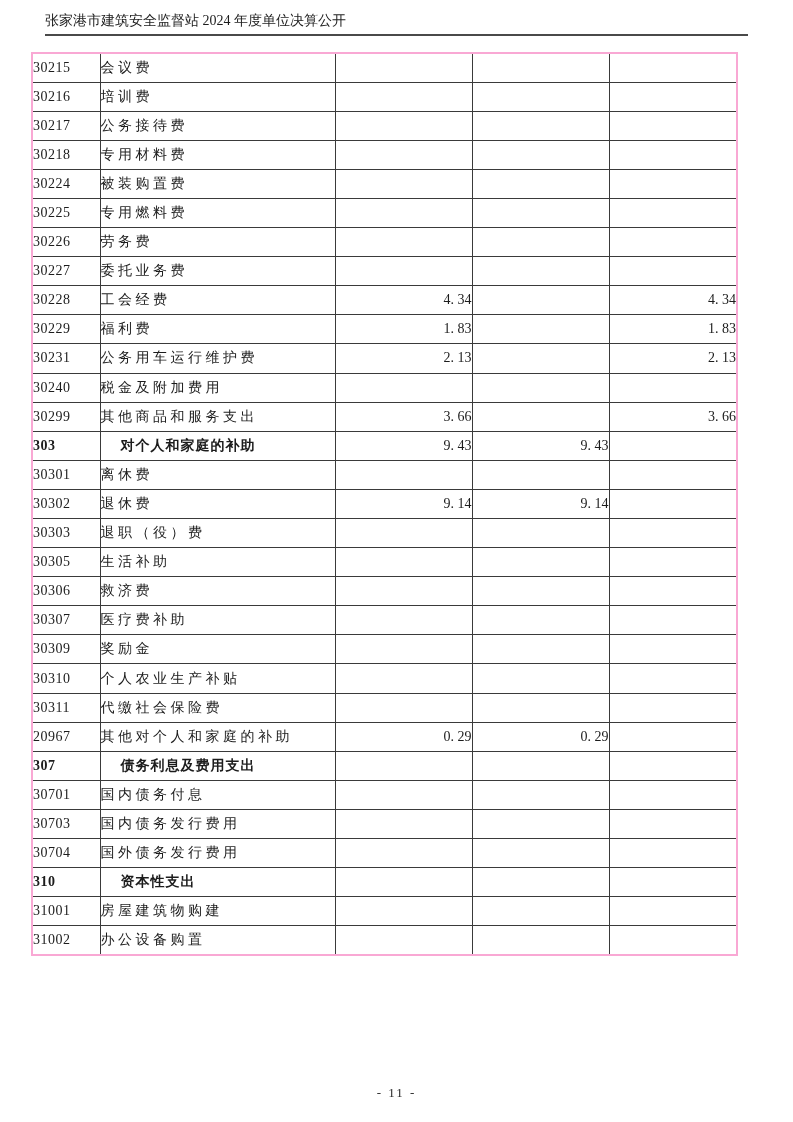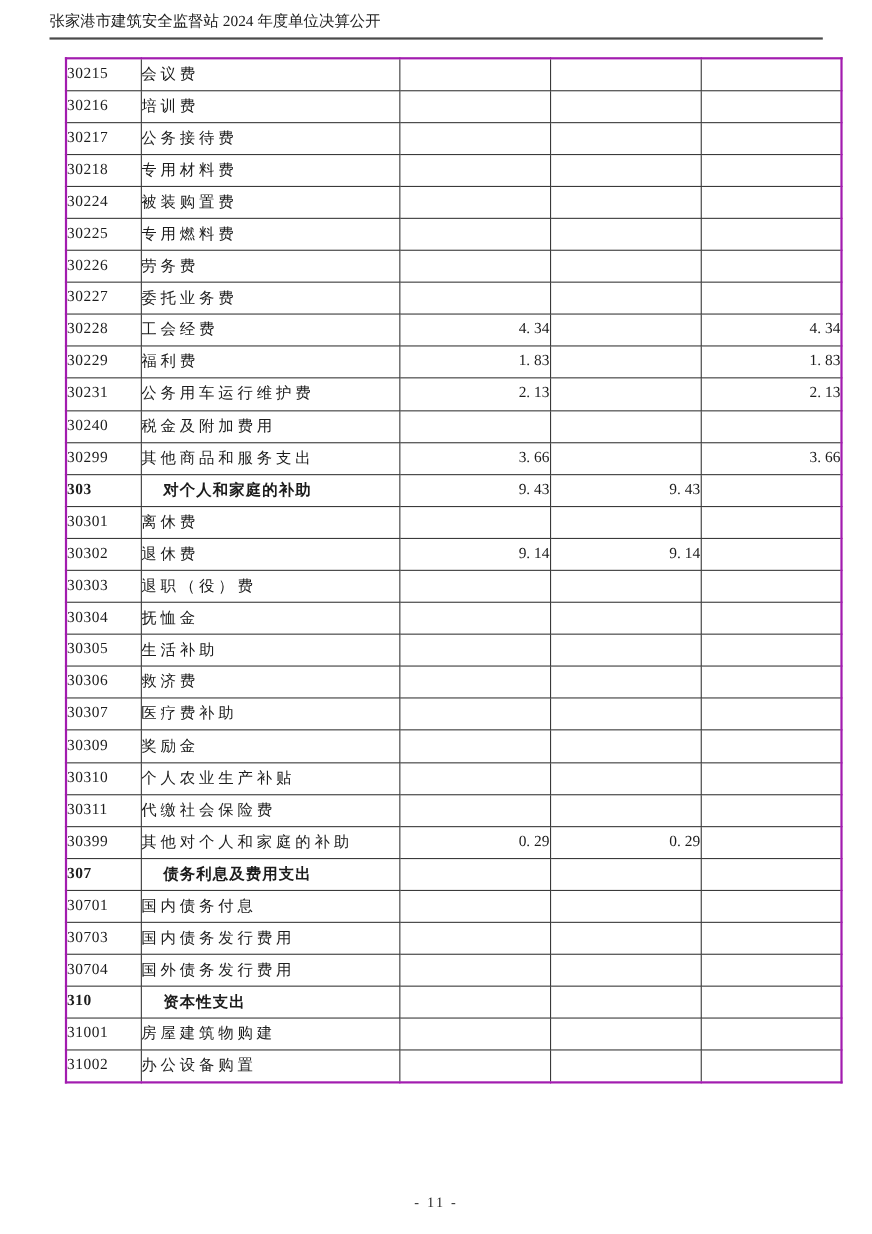--- a/index.html
+++ b/index.html
@@ -32,26 +32,26 @@
   .header-rule {
     position: absolute;
     left: 45px;
     top: 34px;
     width: 703px;
     height: 2px;
     background: #4a4a4a;
   }
   table.budget {
     position: absolute;
-    left: 59px;
+    left: 31px;
     top: 52px;
     width: 705px;
     border-collapse: collapse;
     table-layout: fixed;
-    border: 2px solid #a21caf;
+    border: 2px solid #f9a8d4;
   }
   table.budget td {
     border: 1px solid #3a3a3a;
     height: 29.1px;
     box-sizing: border-box;
     padding: 0;
     font-size: 14px;
     vertical-align: middle;
     white-space: nowrap;
     overflow: hidden;
@@ -219,27 +219,20 @@
       <td class="num"></td>
     </tr>
         <tr>
       <td class="code">30303</td>
       <td class="name">退职（役）费</td>
       <td class="num"></td>
       <td class="num"></td>
       <td class="num"></td>
     </tr>
         <tr>
-      <td class="code">30304</td>
-      <td class="name">抚恤金</td>
-      <td class="num"></td>
-      <td class="num"></td>
-      <td class="num"></td>
-    </tr>
-        <tr>
       <td class="code">30305</td>
       <td class="name">生活补助</td>
       <td class="num"></td>
       <td class="num"></td>
       <td class="num"></td>
     </tr>
         <tr>
       <td class="code">30306</td>
       <td class="name">救济费</td>
       <td class="num"></td>
@@ -268,21 +261,21 @@
       <td class="num"></td>
     </tr>
         <tr>
       <td class="code">30311</td>
       <td class="name">代缴社会保险费</td>
       <td class="num"></td>
       <td class="num"></td>
       <td class="num"></td>
     </tr>
         <tr>
-      <td class="code">30399</td>
+      <td class="code">20967</td>
       <td class="name">其他对个人和家庭的补助</td>
       <td class="num">0. 29</td>
       <td class="num">0. 29</td>
       <td class="num"></td>
     </tr>
         <tr class="category">
       <td class="code">307</td>
       <td class="name">债务利息及费用支出</td>
       <td class="num"></td>
       <td class="num"></td>

